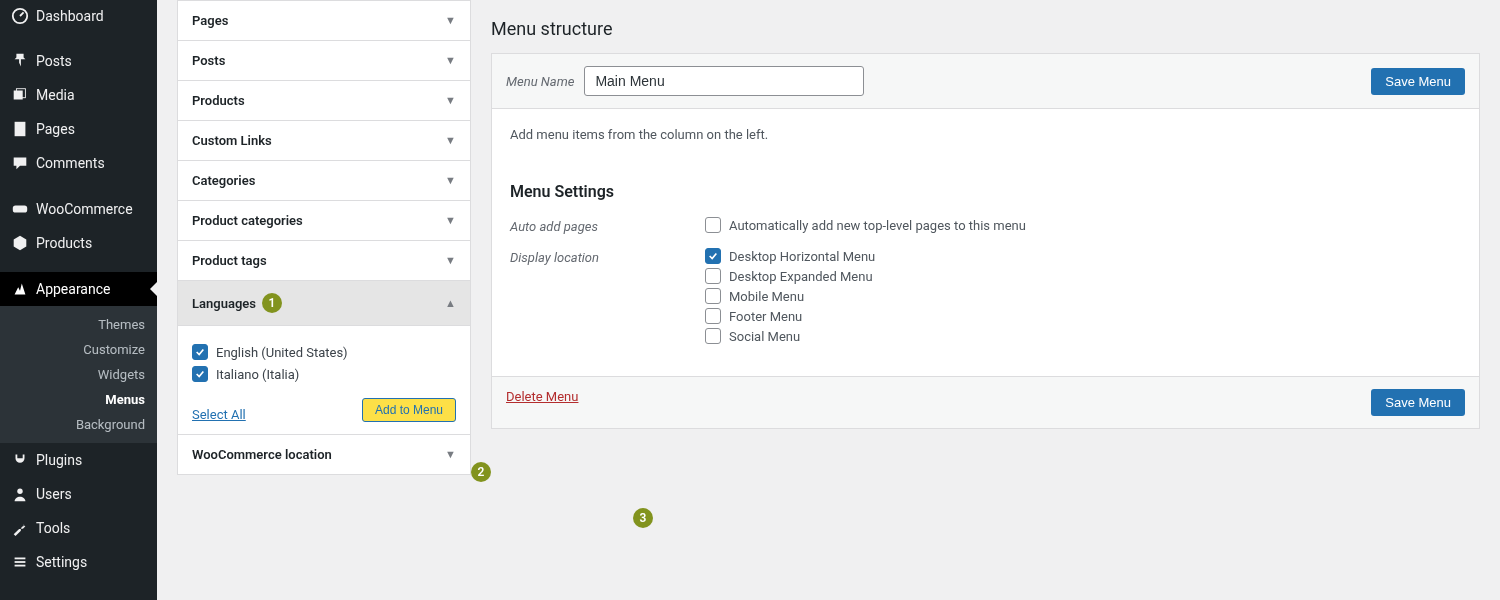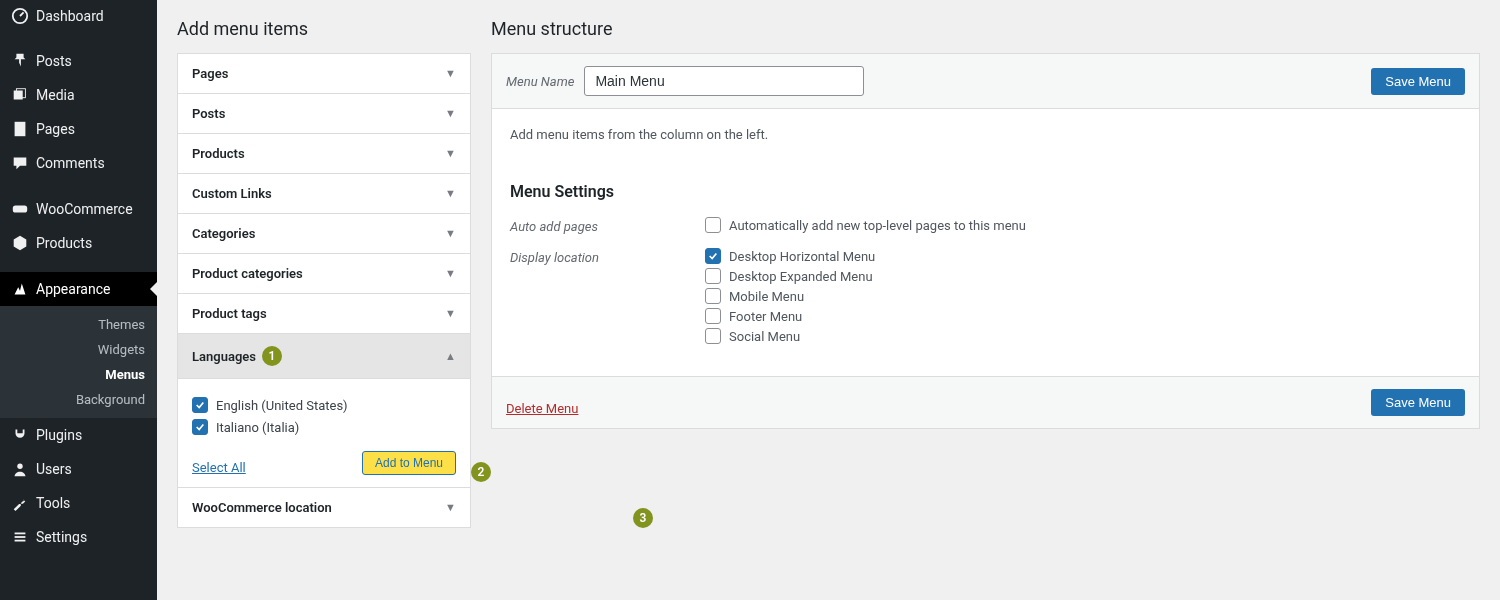--- a/index.html
+++ b/index.html
@@ -50,21 +50,21 @@
   .menu-name-label { font-style: italic; color: #646970; }
   .menu-name-input { border: 1px solid #8c8f94; border-radius: 3px; padding: 4px 10px; font-size: 14px; width: 280px; height: 30px; color: #2c3338; }
   .btn-primary { margin-left: auto; background: #2271b1; color: #fff; border: none; padding: 6px 14px; border-radius: 3px; cursor: pointer; font-size: 13px; }
   .panel-body { padding: 18px; font-size: 13px; color: #50575e; }
   .hint { margin-bottom: 40px; }
   .settings-h { font-size: 16px; font-weight: 600; color: #1d2327; margin-bottom: 16px; }
   .setting-row { display: flex; margin-bottom: 10px; margin-top: 11px; }
   .setting-label { width: 195px; font-style: italic; color: #646970; padding-top: 2px; }
   .setting-opts { flex: 1; }
   .setting-opts .chk-row { margin-bottom: 4px; }
-  .panel-foot { border-top: 1px solid #dcdcde; background: #f6f7f7; display: flex; align-items: flex-end; padding: 12px 14px; }
+  .panel-foot { border-top: 1px solid #dcdcde; background: #f6f7f7; display: flex; align-items: flex-start; padding: 12px 14px; }
   .link-danger { color: #b32d2e; text-decoration: underline; cursor: pointer; font-size: 13px; }
 
   .langs-wrap { position: relative; }
   .badge2 { position: absolute; left: 308px; top: 462px; }
   .badge3 { position: absolute; left: 470px; top: 508px; }
 </style>
 </head>
 <body>
 
 <div class="app">
@@ -134,20 +134,21 @@
     <div class="sidebar-item active">
       <span class="icon">
           <svg viewBox="0 0 20 20" width="18" height="18">
             <path d="M4 16l4-8 2 4 2-8 4 12z" fill="currentColor"></path>
           </svg>
         </span>
       <span>Appearance</span>
     </div>
     <div class="sidebar-sub">
       <div class="sidebar-sub-item">Themes</div>
+      <div class="sidebar-sub-item">Customize</div>
       <div class="sidebar-sub-item">Widgets</div>
       <div class="sidebar-sub-item current">Menus</div>
       <div class="sidebar-sub-item">Background</div>
     </div>
     <div class="sidebar-item">
       <span class="icon">
           <svg viewBox="0 0 20 20" width="18" height="18">
             <path d="M7 4v4h6V4h2v4a5 5 0 01-10 0V4z" fill="currentColor"></path>
           </svg>
         </span>
@@ -178,21 +179,20 @@
             <rect x="4" y="13" width="12" height="2" fill="currentColor"></rect>
           </svg>
         </span>
       <span>Settings</span>
     </div>
   </div>
 
   <div class="main langs-wrap">
 
     <div class="add-col">
-      <div class="col-title">Add menu items</div>
       <div class="accordion">
         <div class="acc-head">
           <span class="acc-title">Pages</span>
           <span class="acc-chevron">▼</span>
         </div>
         <div class="acc-head">
           <span class="acc-title">Posts</span>
           <span class="acc-chevron">▼</span>
         </div>
         <div class="acc-head">

